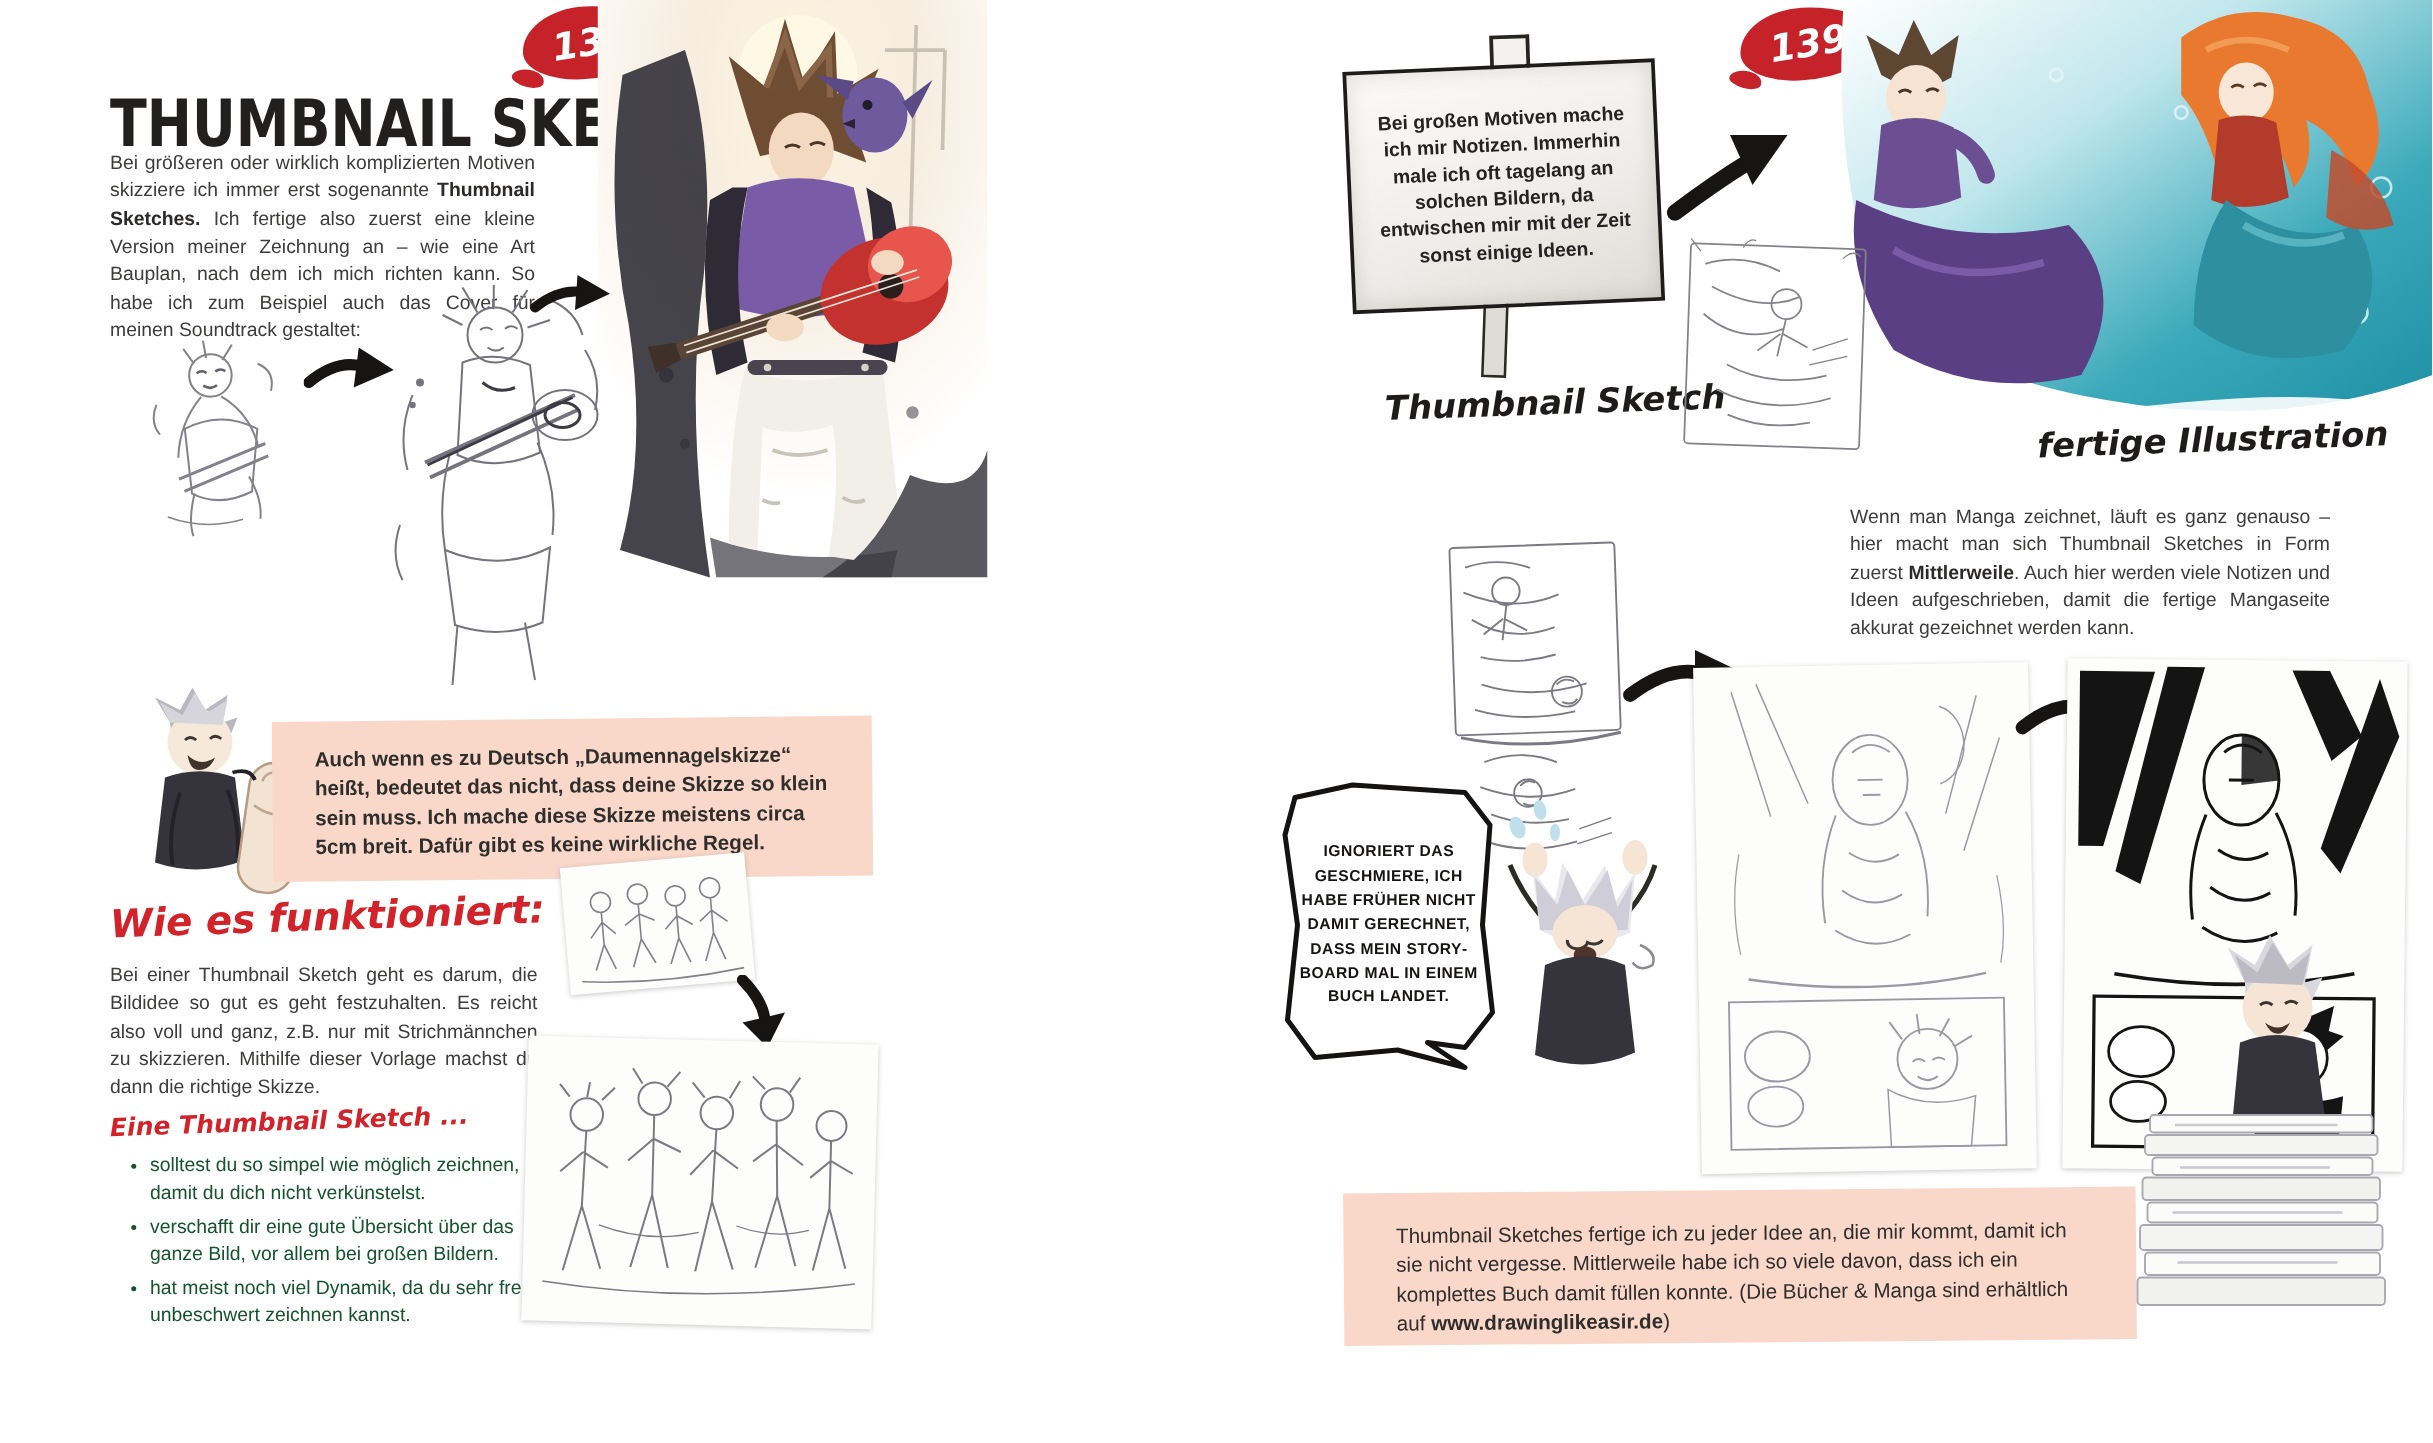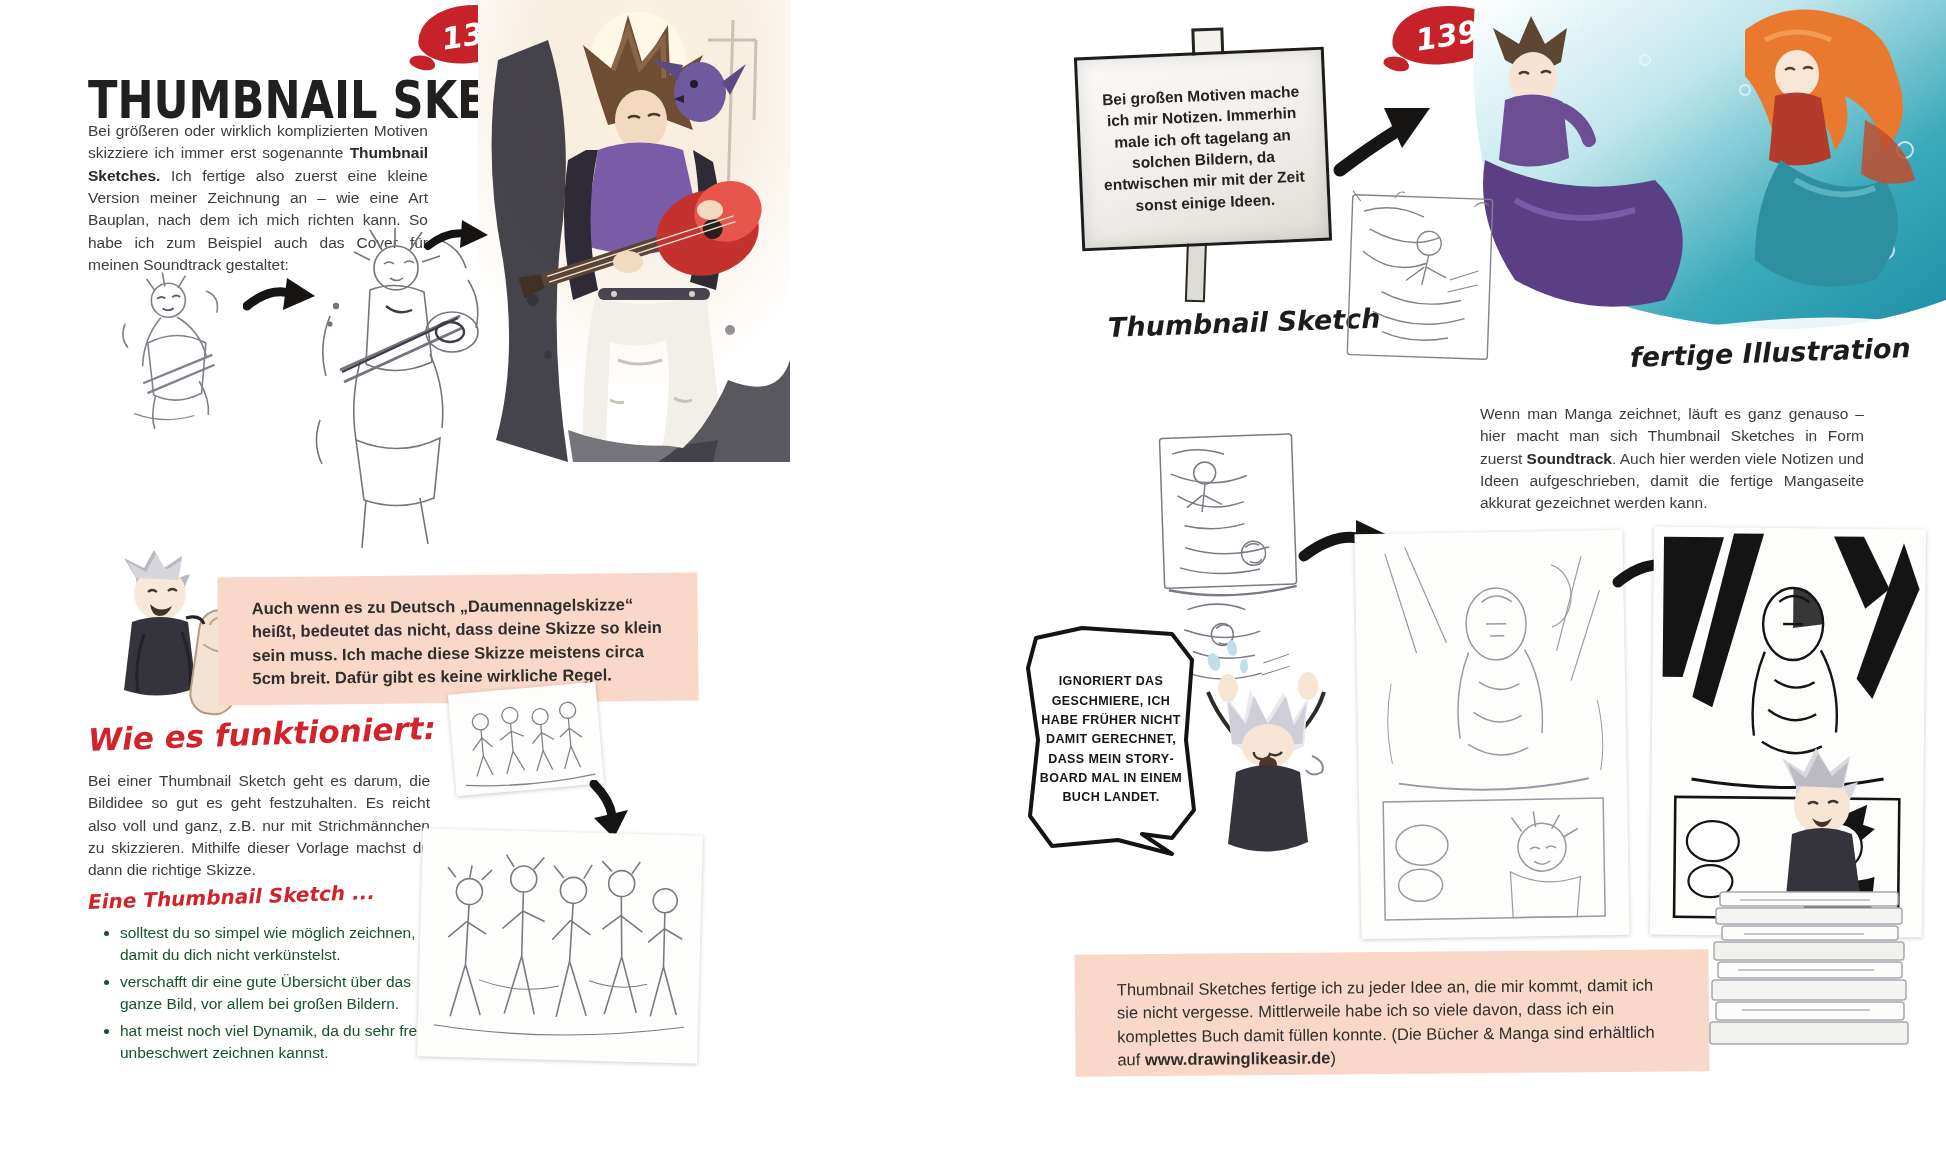--- a/index.html
+++ b/index.html
@@ -292,21 +292,21 @@
       <circle cx="96" cy="60" r="12"></circle>
         <path d="M96,72 l-6,30 M92,84 l-18,14 M94,84 l20,10"></path>
       <path d="M50,110 q36,18 80,6 M42,130 q44,20 92,4 M52,150 q30,12 66,4"></path>
       <path d="M26,20 l-8,-10 M60,16 q4,-8 10,-6 M140,22 q8,-8 14,-2" stroke-width="1"></path>
       <path d="M118,96 l28,-10 M116,108 l30,-8" stroke-width="1"></path>
     </g>
   </svg>
 
   <div class="abs script-black" style="left:1630px;top:342px;font-size:27px;">fertige Illustration</div>
 
-  <p class="abs body" style="left:1480px;top:403px;width:384px;margin:0;"><span>Wenn man Manga zeichnet, läuft es ganz genauso – hier macht man sich Thumbnail Sketches in Form zuerst </span><b>Soundtrack</b><span>. Auch hier werden viele Notizen und Ideen aufgeschrieben, damit die fertige Mangaseite akkurat gezeichnet werden kann.</span></p>
+  <p class="abs body" style="left:1480px;top:403px;width:384px;margin:0;"><span>Wenn man Manga zeichnet, läuft es ganz genauso – hier macht man sich Thumbnail Sketches in Form zuerst </span><b>Mittlerweile</b><span>. Auch hier werden viele Notizen und Ideen aufgeschrieben, damit die fertige Mangaseite akkurat gezeichnet werden kann.</span></p>
 
   <svg class="abs" style="left:1150px;top:428px;transform:rotate(-2deg);" width="168" height="278" viewBox="0 0 168 278">
     <g stroke="#7b7a84" stroke-width="1.5" fill="none">
       <rect x="14" y="8" width="132" height="150" rx="3"></rect>
       <path d="M26,24 q26,-8 52,2 M24,44 q40,18 76,4 M30,66 q30,20 66,8"></path>
       <circle cx="58" cy="44" r="11"></circle>
         <path d="M58,55 l-4,28 M55,66 l-16,12 M56,66 l18,10"></path>
       <path d="M96,96 q-30,8 -60,0 M36,118 q40,14 84,2 M30,138 q36,12 80,4"></path>
       <circle cx="104" cy="126" r="12"></circle>
         <path d="M96,120 q6,-6 14,-2 M100,134 q8,4 12,-2"></path>

